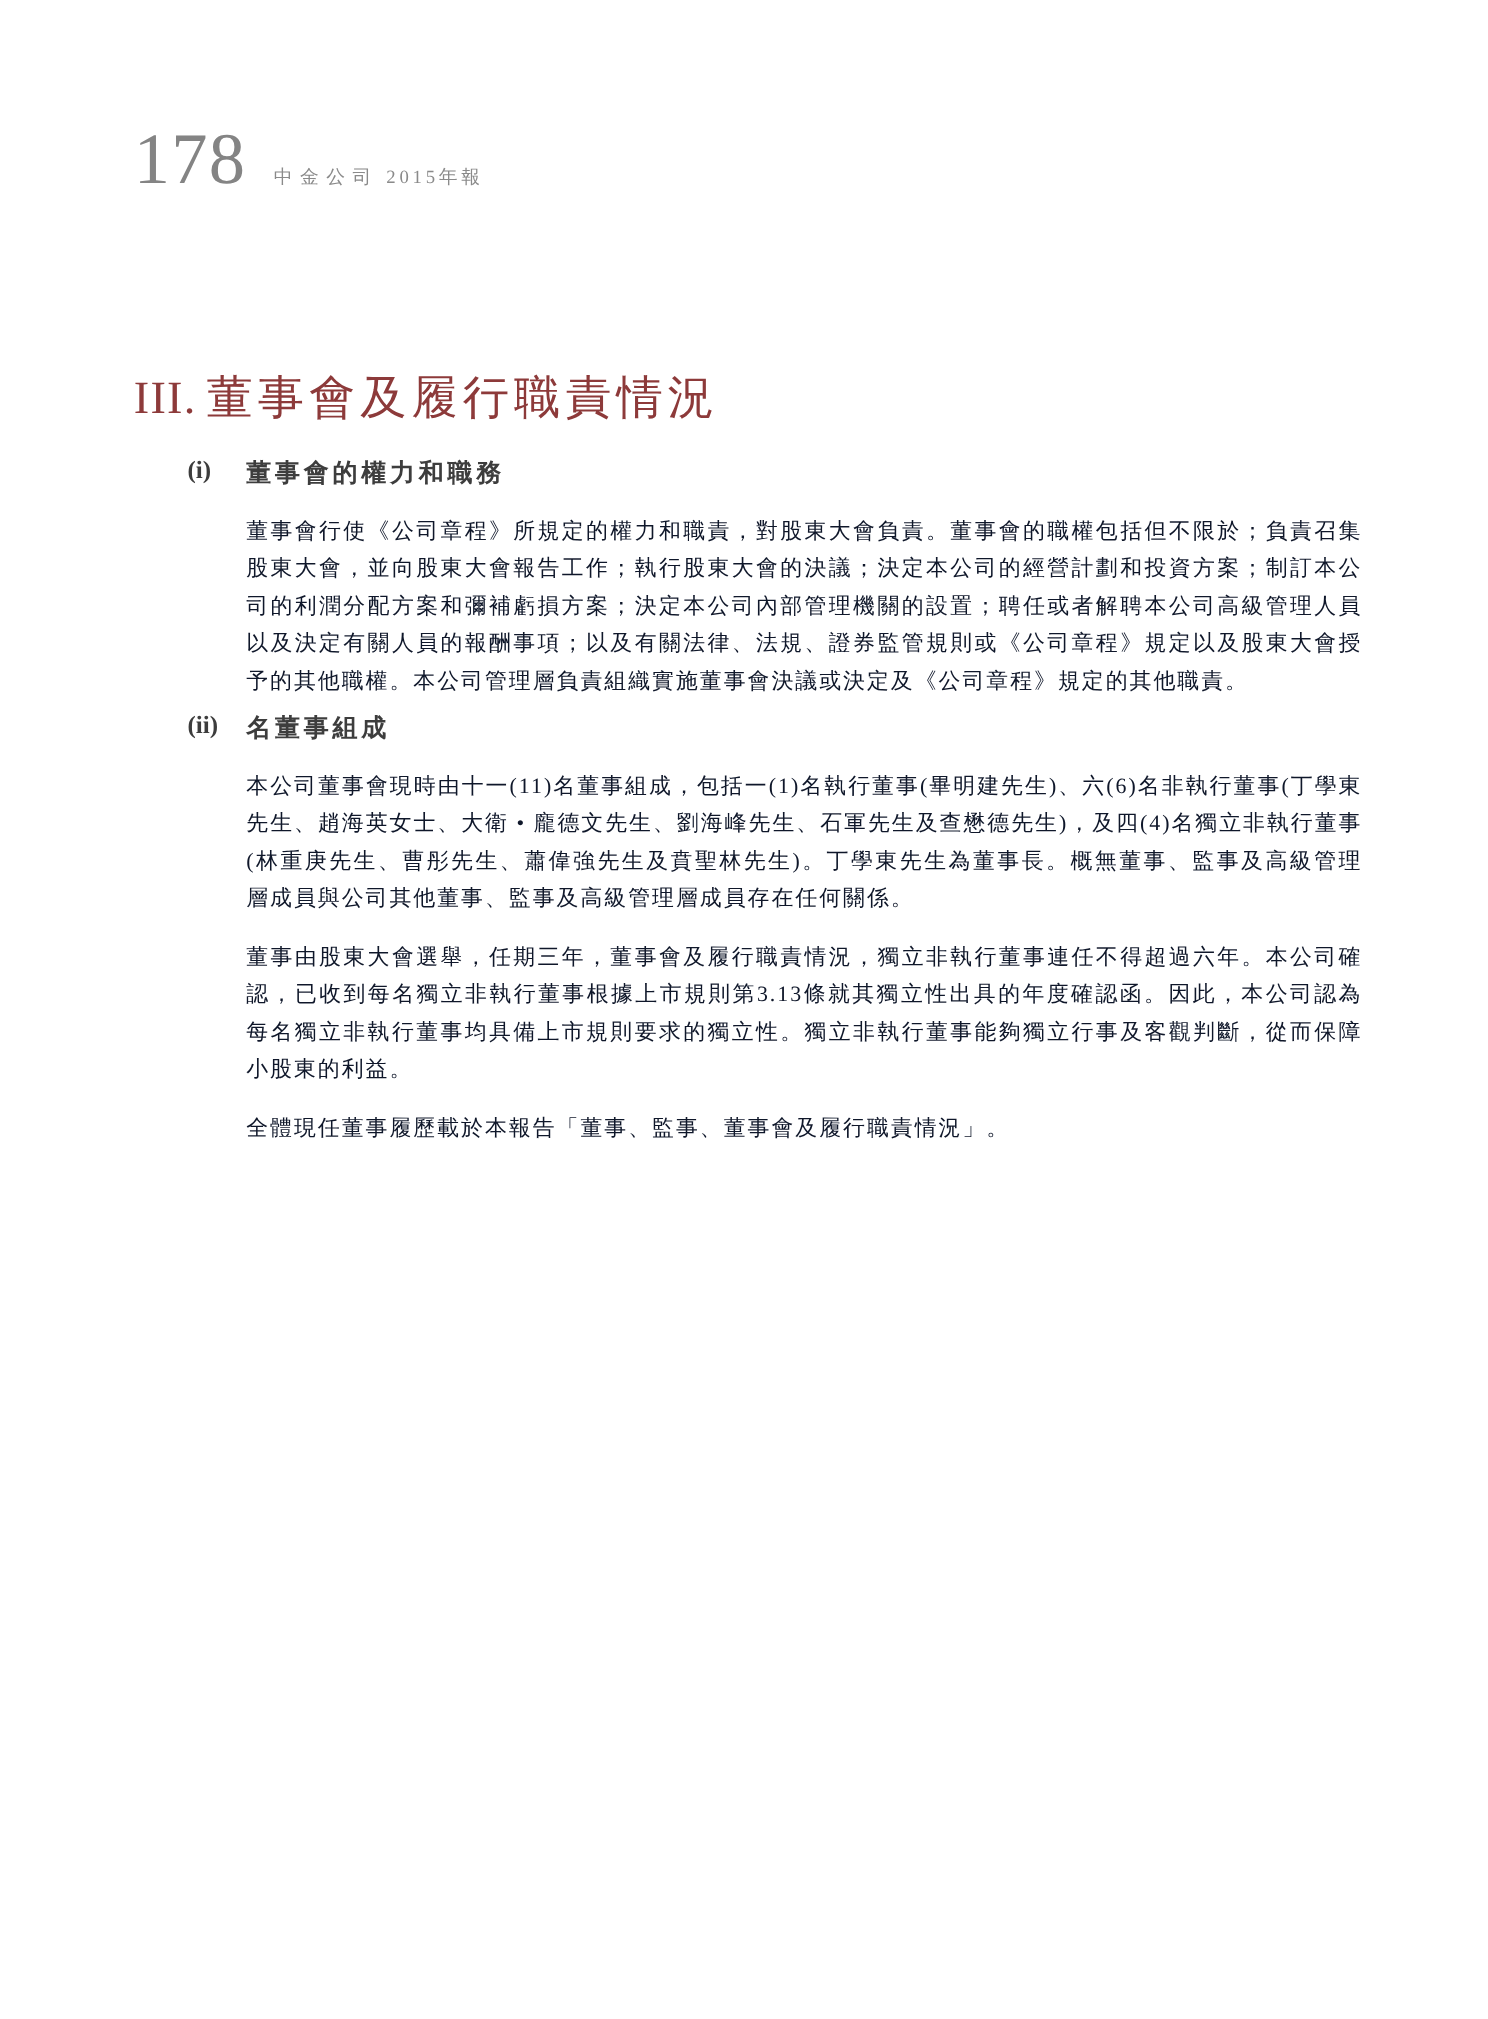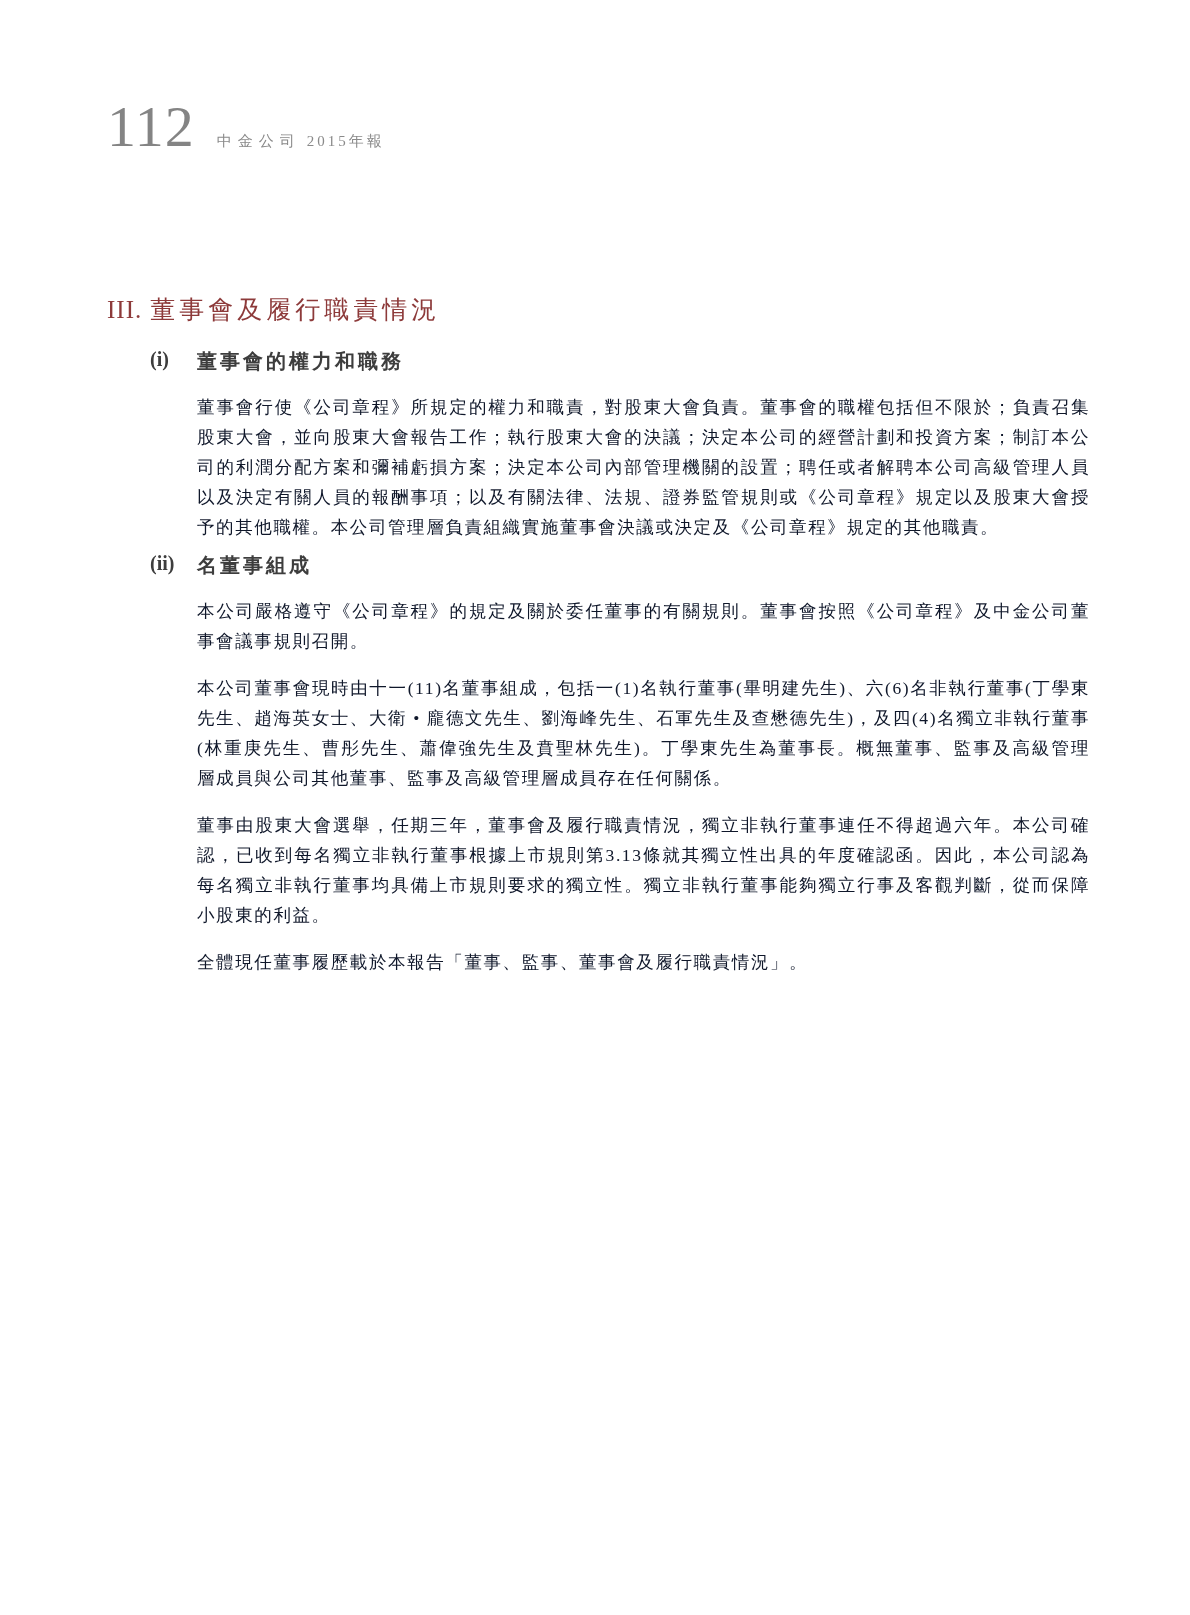--- a/index.html
+++ b/index.html
@@ -37,21 +37,21 @@
   .header-caption .year { letter-spacing: 3px; margin-left: 6px; }
   
   .content {
     position: absolute;
     top: 293px;
     left: 107px;
     width: 983px;
   }
   .section-title {
     color: #8d3a3a;
-    font-size: 25px;
+    font-size: 37px;
     font-weight: 400;
     letter-spacing: 4px;
     margin-bottom: 22px;
     white-space: nowrap;
   }
   .section-title .section-no { letter-spacing: 1px; margin-right: 8px; }
   .subsection { margin-top: 0; }
   .subsection + .subsection { margin-top: 10px; }
   .subsection-heading {
     display: flex;
@@ -80,21 +80,21 @@
     margin-bottom: 17px;
   }
   .subsection-body p:last-child { margin-bottom: 0; }
 </style>
 </head>
 <body>
 
 <div class="page">
 
   <div class="running-header">
-    <span class="page-number">112</span>
+    <span class="page-number">178</span>
     <span class="header-caption">
       <span>中金公司</span><span class="year">2015年報</span>
     </span>
   </div>
 
   <div class="content">
 
     <div class="section-title">
       <span class="section-no">III.</span><span>董事會及履行職責情況</span>
     </div>
@@ -108,21 +108,20 @@
         <p>董事會行使《公司章程》所規定的權力和職責，對股東大會負責。董事會的職權包括但不限於；負責召集股東大會，並向股東大會報告工作；執行股東大會的決議；決定本公司的經營計劃和投資方案；制訂本公司的利潤分配方案和彌補虧損方案；決定本公司內部管理機關的設置；聘任或者解聘本公司高級管理人員以及決定有關人員的報酬事項；以及有關法律、法規、證券監管規則或《公司章程》規定以及股東大會授予的其他職權。本公司管理層負責組織實施董事會決議或決定及《公司章程》規定的其他職責。</p>
       </div>
     </div>
 
     <div class="subsection">
       <div class="subsection-heading">
         <span class="subsection-label">(ii)</span>
         <span>名董事組成</span>
       </div>
       <div class="subsection-body">
-        <p>本公司嚴格遵守《公司章程》的規定及關於委任董事的有關規則。董事會按照《公司章程》及中金公司董事會議事規則召開。</p>
         <p>本公司董事會現時由十一(11)名董事組成，包括一(1)名執行董事(畢明建先生)、六(6)名非執行董事(丁學東先生、趙海英女士、大衛 • 龐德文先生、劉海峰先生、石軍先生及查懋德先生)，及四(4)名獨立非執行董事(林重庚先生、曹彤先生、蕭偉強先生及賁聖林先生)。丁學東先生為董事長。概無董事、監事及高級管理層成員與公司其他董事、監事及高級管理層成員存在任何關係。</p>
         <p>董事由股東大會選舉，任期三年，董事會及履行職責情況，獨立非執行董事連任不得超過六年。本公司確認，已收到每名獨立非執行董事根據上市規則第3.13條就其獨立性出具的年度確認函。因此，本公司認為每名獨立非執行董事均具備上市規則要求的獨立性。獨立非執行董事能夠獨立行事及客觀判斷，從而保障小股東的利益。</p>
         <p>全體現任董事履歷載於本報告「董事、監事、董事會及履行職責情況」。</p>
       </div>
     </div>
 
   </div>
 </div>
 
 </body></html>

